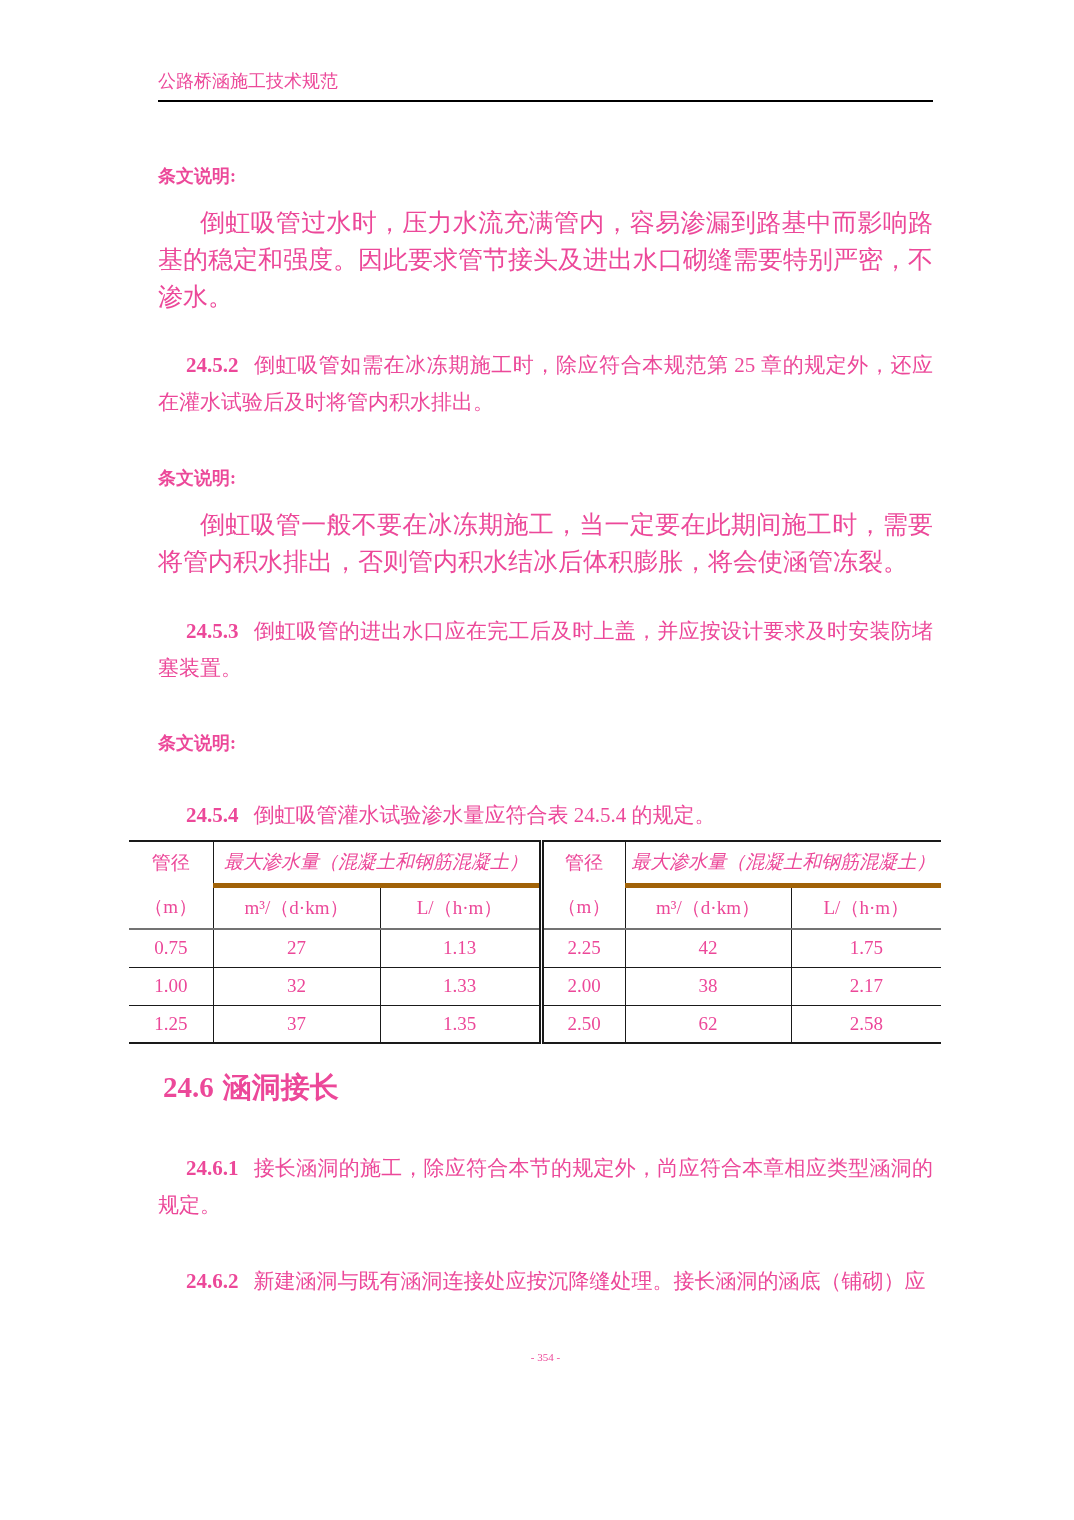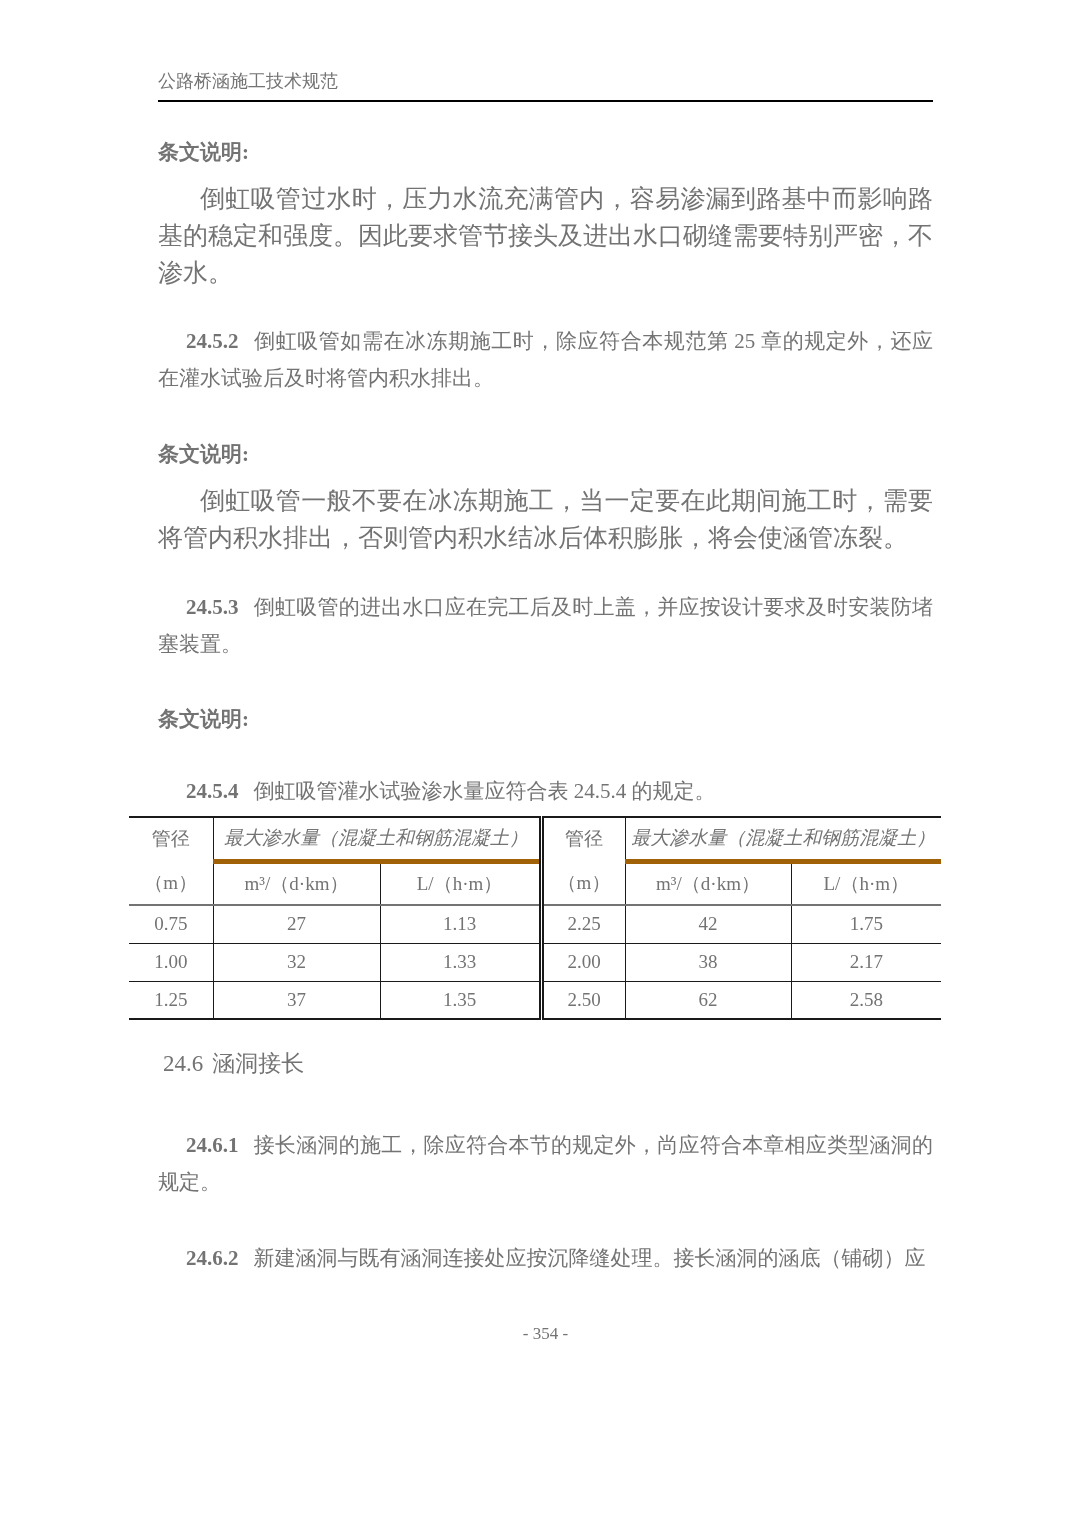--- a/index.html
+++ b/index.html
@@ -4,34 +4,34 @@
 <style>
   html,body { margin:0; padding:0; background:#e8e8e8; }
   .page {
     position:relative;
     width:1074px; height:1520px;
     margin:0 auto;
     background:#ffffff;
     box-sizing:border-box;
     padding:70px 141px 0 158px;
     font-family:"Liberation Serif","DejaVu Serif",serif;
-    color:#737373;
+    color:#ec4899;
     overflow:hidden;
   }
   
   .doc-header {
     font-size:18px;
     line-height:22px;
     padding-bottom:8px;
     border-bottom:2px solid #000;
   }
   
   .note-label {
-    margin:32px 0 0 0;
-    font-size:21px;
+    margin:56px 0 0 0;
+    font-size:18px;
     line-height:37px;
     font-weight:bold;
   }
   
   .note-para {
     margin:9px 0 0 0;
     font-size:25px;
     line-height:37px;
     text-indent:42px;
     text-align:justify;
@@ -85,31 +85,31 @@
   .limits-table td.bldbl{ border-left:5px double #1a1a1a; }
   .limits-table tr.hrow1 td.span-top { border-bottom:5px solid #a16207;font-style:italic; }
   .limits-table tr.hrow2 td, .limits-table td.dia-cell { border-bottom:2px solid #737373; }
   .limits-table tr.brow td { border-bottom:1px solid #1a1a1a; }
   .limits-table tr.brow:last-child td { border-bottom:none; }
   .limits-table td.dia-cell div { line-height:24px; }
   .limits-table td.dia-cell .dia-name { margin-bottom:20px; }
   
   .section-heading {
     margin:28px 0 0 5px;
-    font-size:23px;
+    font-size:29px;
     line-height:30px;
-    font-weight:normal;
+    font-weight:bold;
   }
   .section-heading .sec-num { font-family:"Liberation Serif","DejaVu Serif",serif; margin-right:9px; }
   .section-heading .sec-title { font-family:"Liberation Sans","DejaVu Sans",sans-serif; }
   
   .page-footer {
     margin-top:46px;
     text-align:center;
-    font-size:17px;
+    font-size:11px;
     line-height:22px;
   }
 </style>
 </head>
 <body>
 
 <div class="page">
 
   <div class="doc-header">
     <span>公路桥涵施工技术规范</span>

